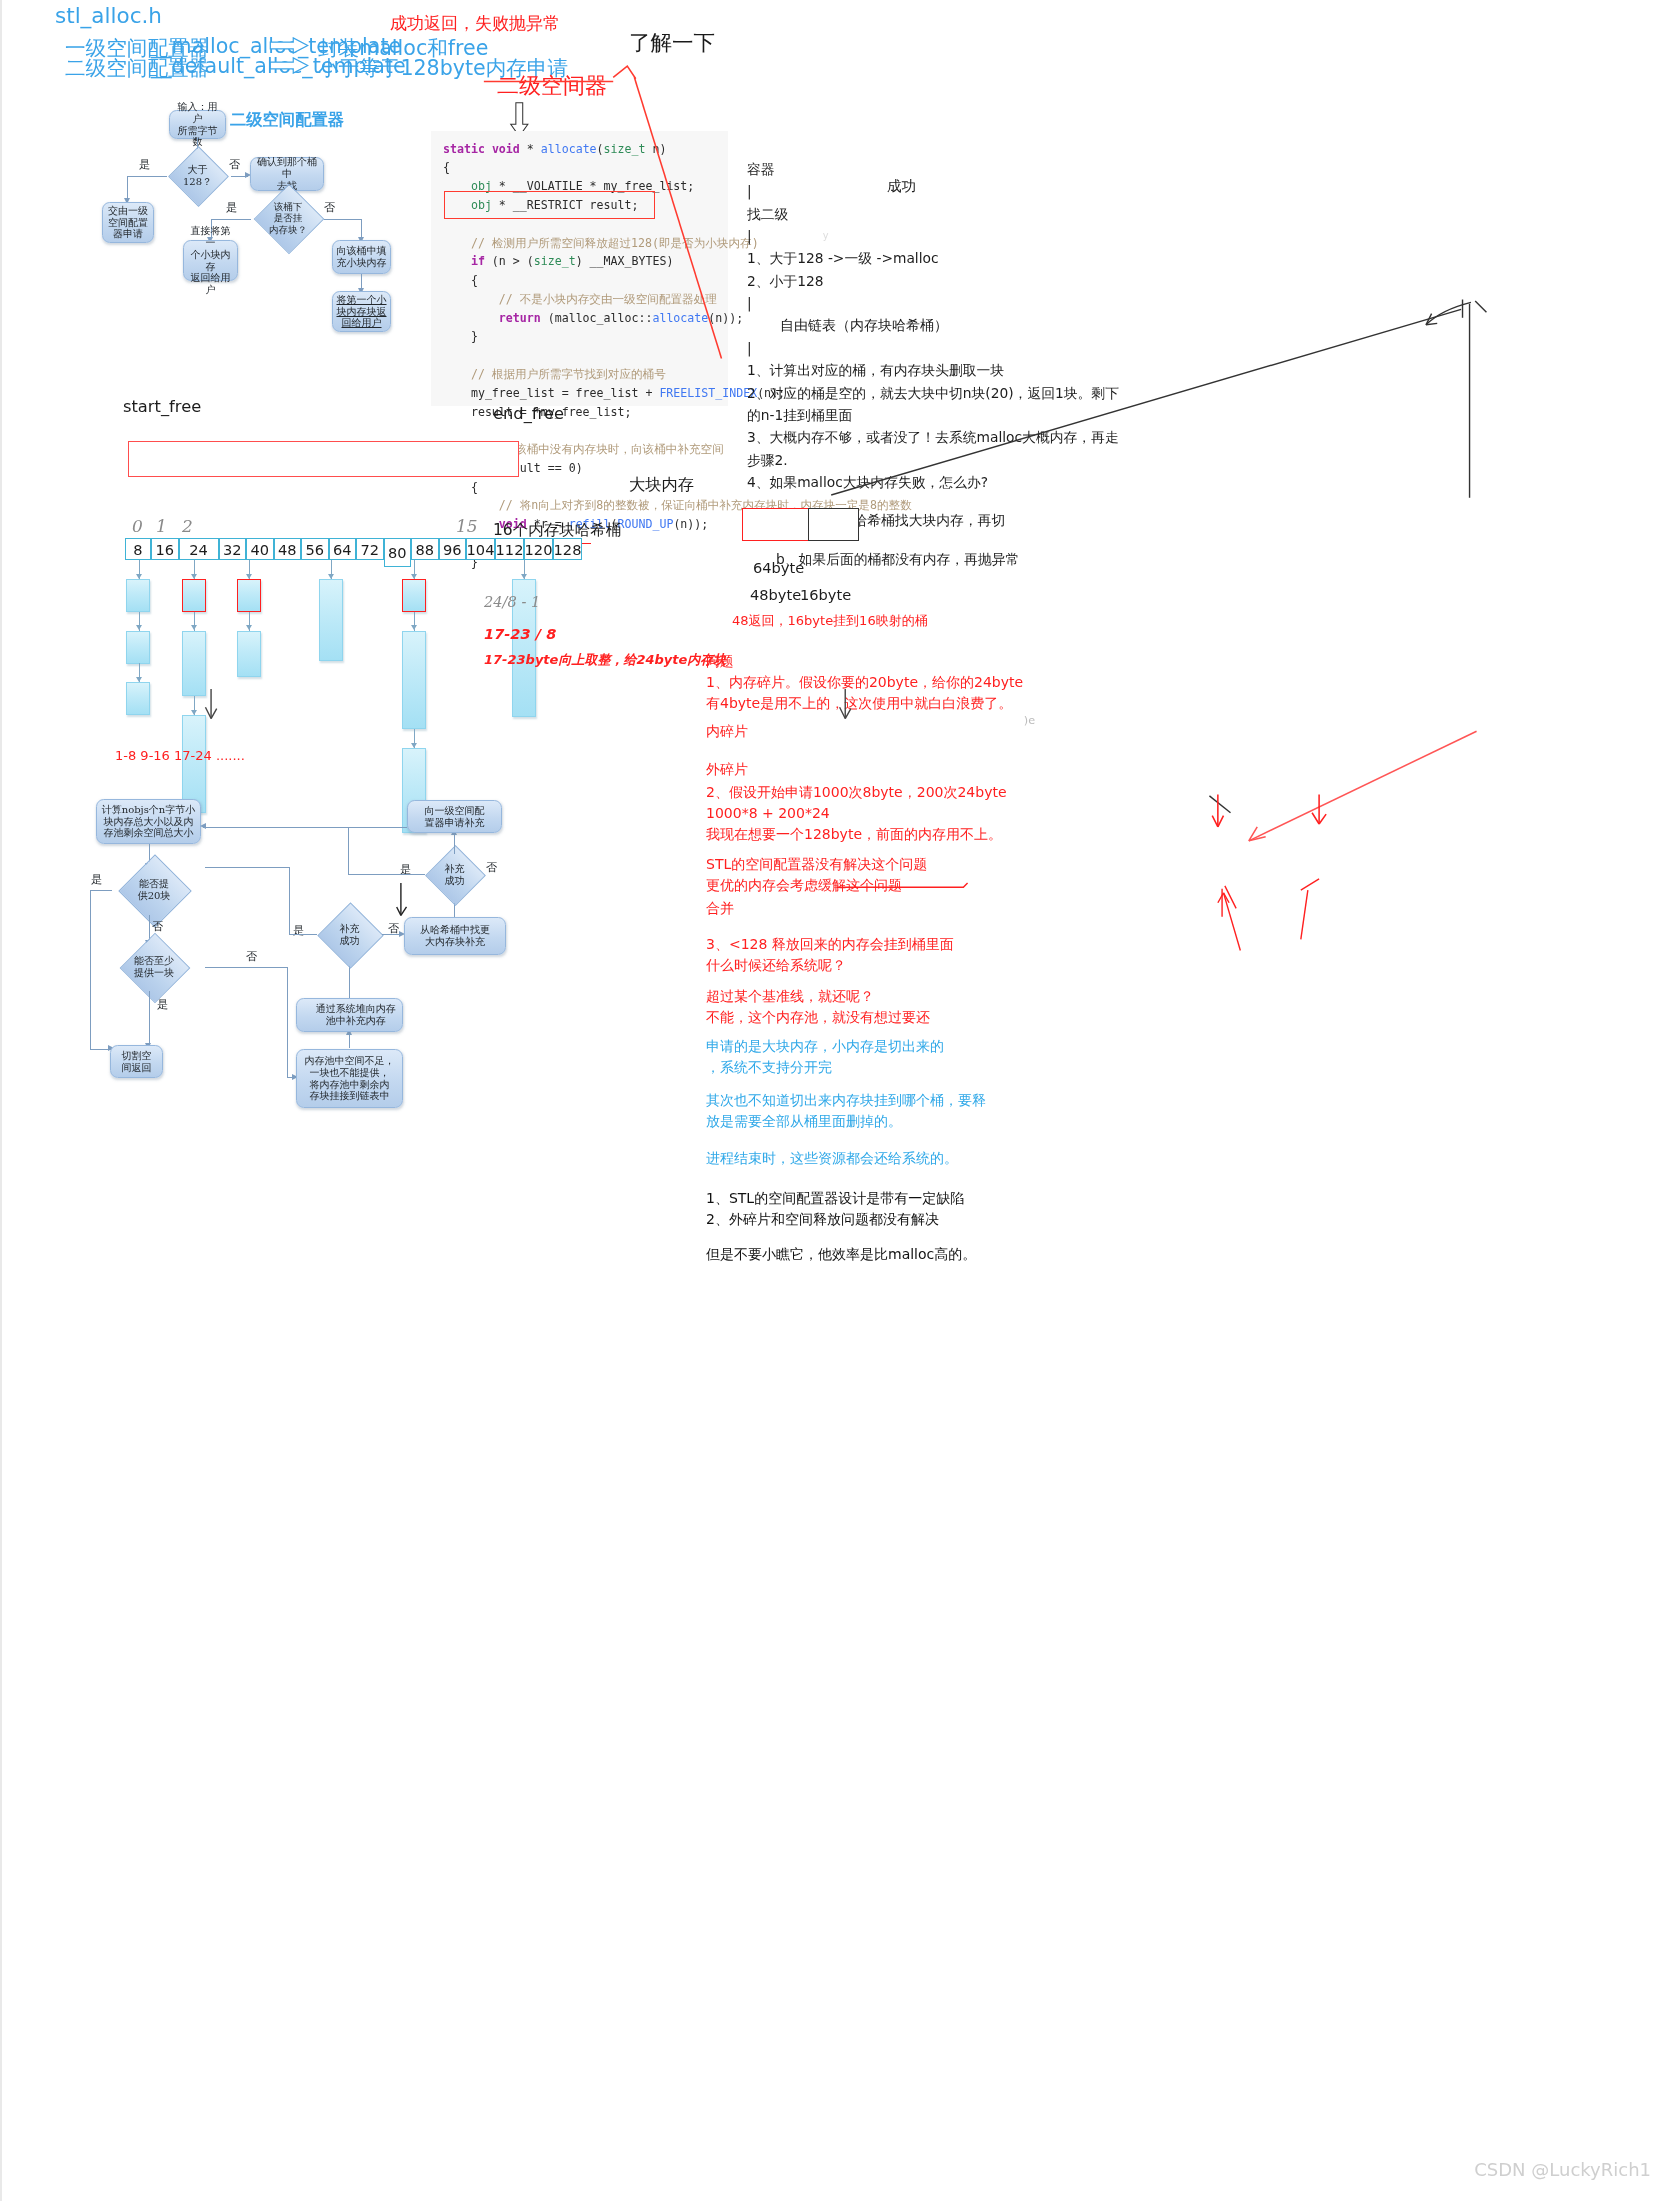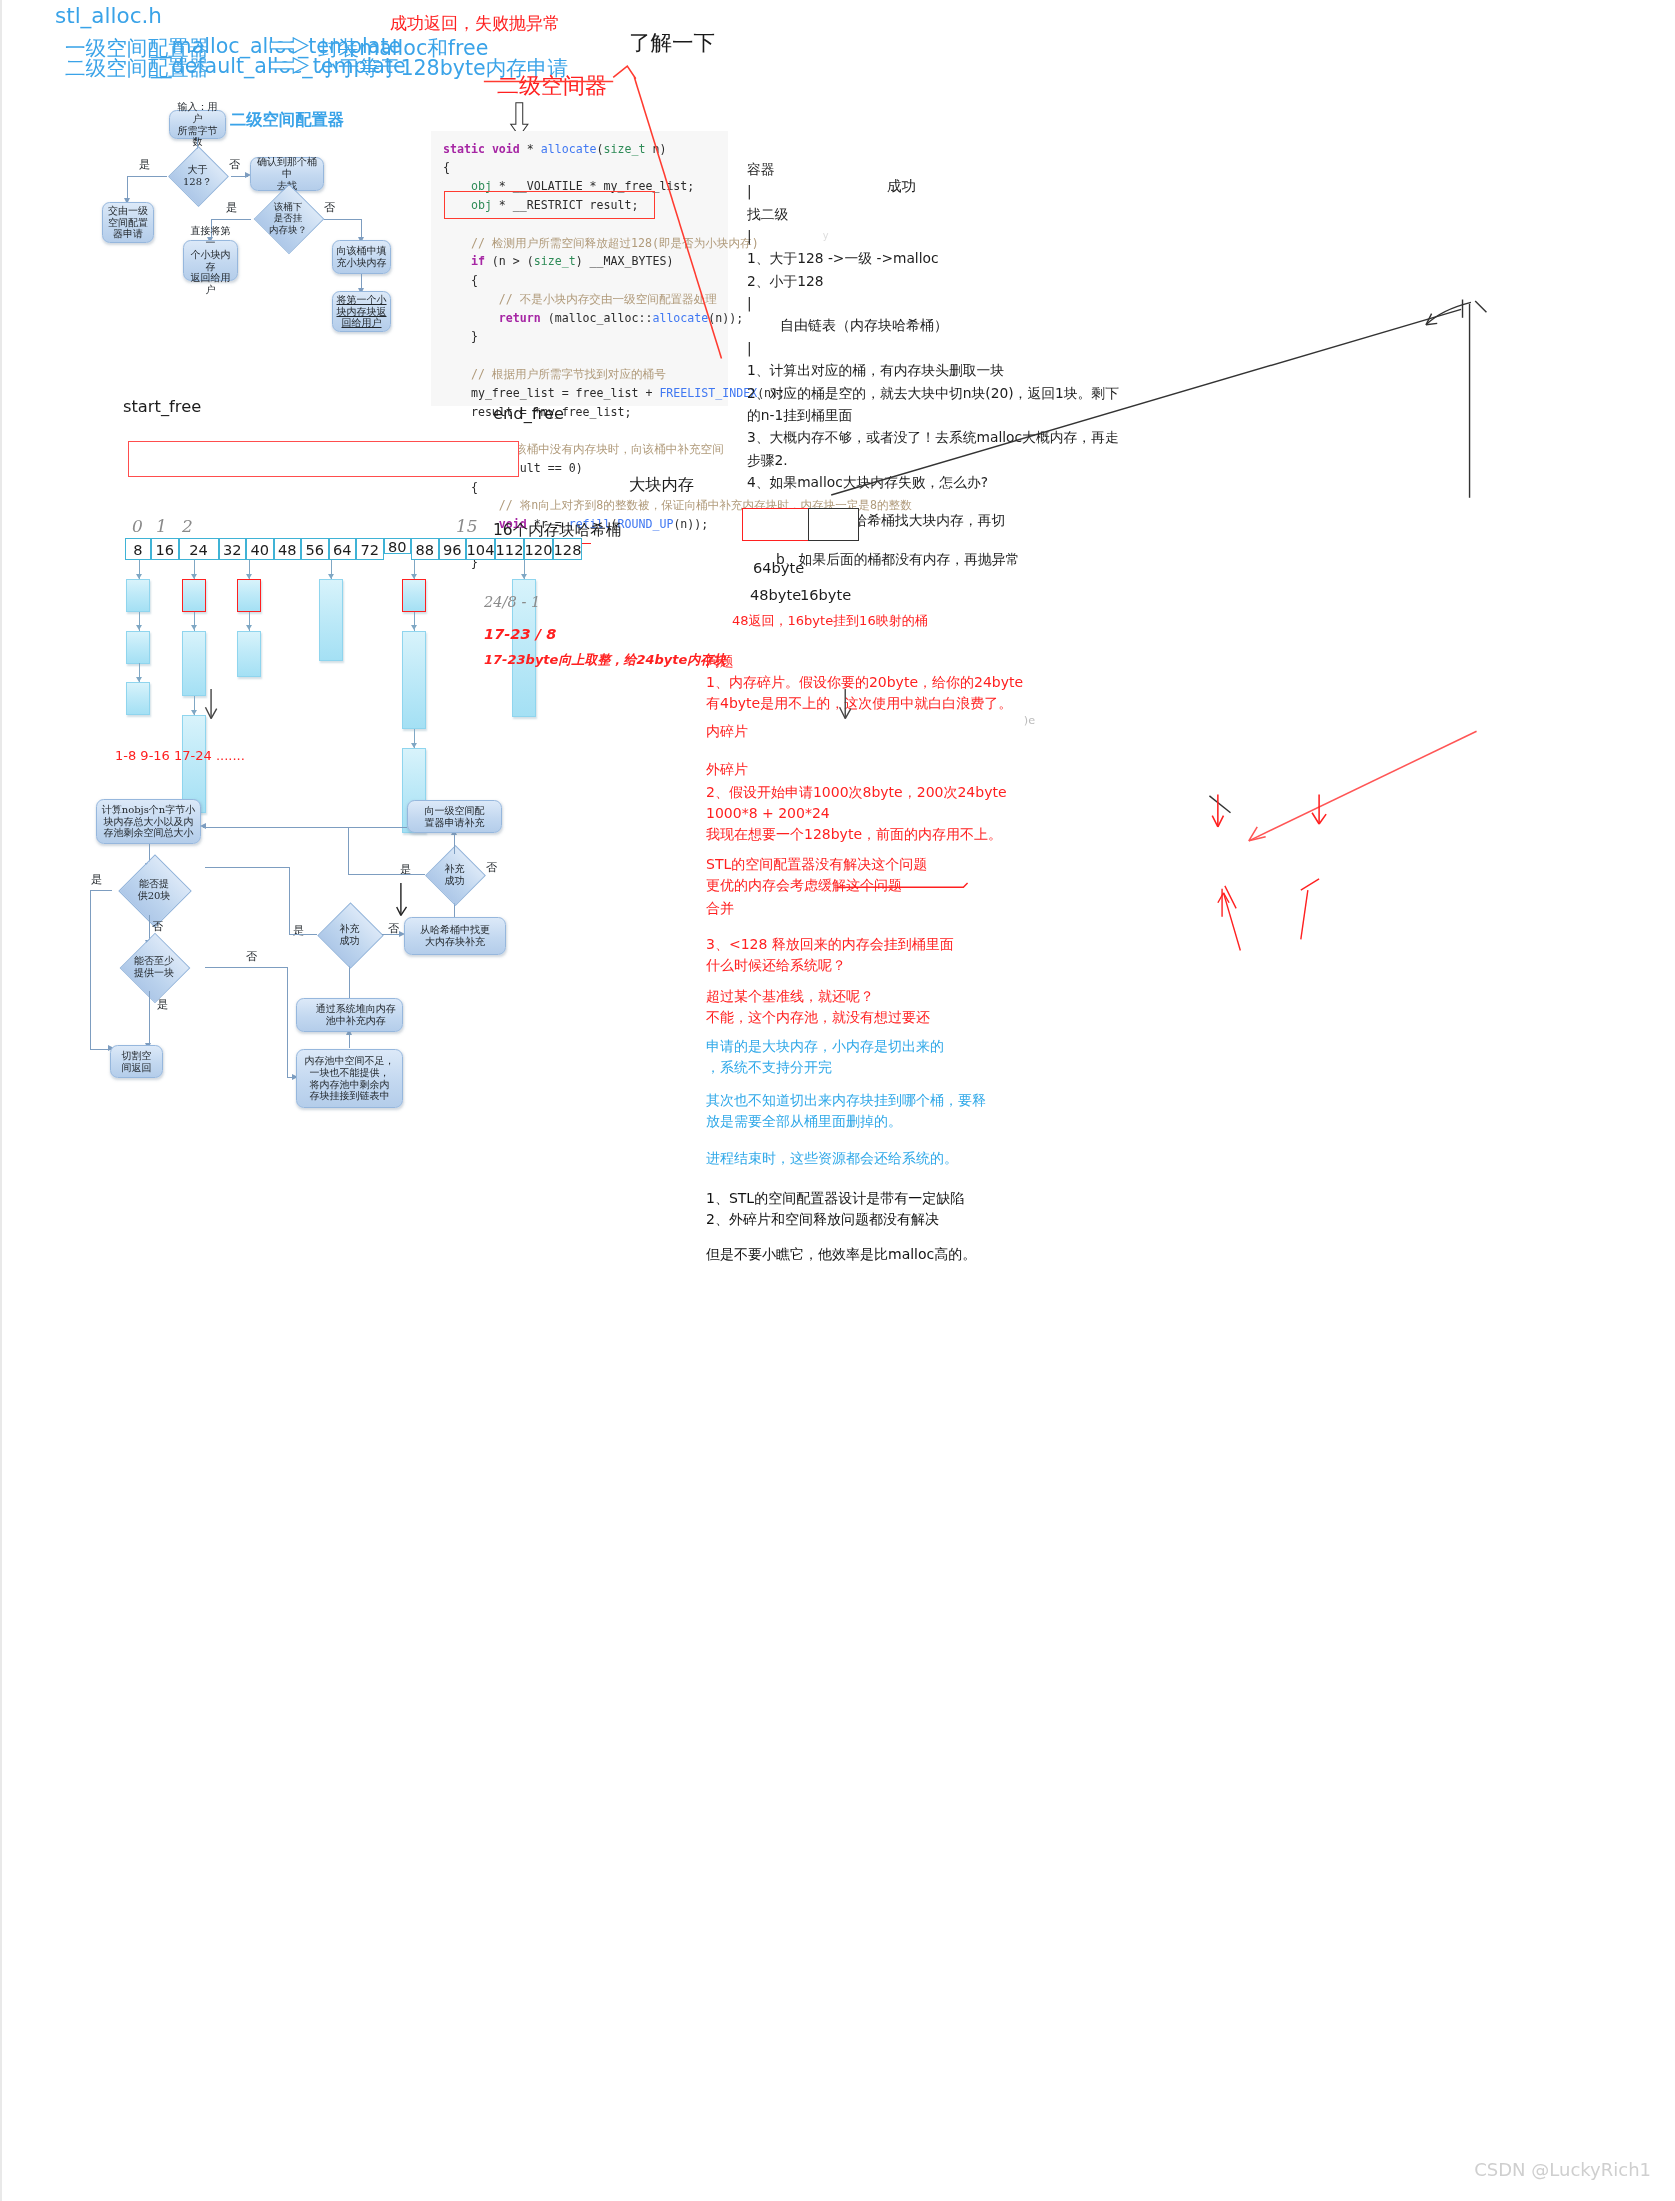--- a/index.html
+++ b/index.html
@@ -293,21 +293,21 @@
   <div class="bucket-row" id="bucket-row" style="left:125px; top:538px;">
       <div class="bucket-cell" style="width: 26px; height: 22.4px;">8</div>
       <div class="bucket-cell" style="width: 27.5px; height: 22.4px;">16</div>
       <div class="bucket-cell" style="width: 40px; height: 22.4px;">24</div>
       <div class="bucket-cell" style="width: 27.5px; height: 22.4px;">32</div>
       <div class="bucket-cell" style="width: 27.5px; height: 22.4px;">40</div>
       <div class="bucket-cell" style="width: 27.5px; height: 22.4px;">48</div>
       <div class="bucket-cell" style="width: 27.5px; height: 22.4px;">56</div>
       <div class="bucket-cell" style="width: 27.5px; height: 22.4px;">64</div>
       <div class="bucket-cell" style="width: 27.5px; height: 22.4px;">72</div>
-      <div class="bucket-cell" style="width: 27.5px; height: 16px;">80</div>
+      <div class="bucket-cell" style="width: 27.5px; height: 29px;">80</div>
       <div class="bucket-cell" style="width: 27.5px; height: 22.4px;">88</div>
       <div class="bucket-cell" style="width: 27.5px; height: 22.4px;">96</div>
       <div class="bucket-cell" style="width: 29px; height: 22.4px;">104</div>
       <div class="bucket-cell" style="width: 29px; height: 22.4px;">112</div>
       <div class="bucket-cell" style="width: 29px; height: 22.4px;">120</div>
       <div class="bucket-cell" style="width: 29px; height: 22.4px;">128</div>
     </div>
 
   <div id="chain-layer">
       <div class="bl-arrow" style="left: 139px; top: 560px; height: 19px;"></div>

